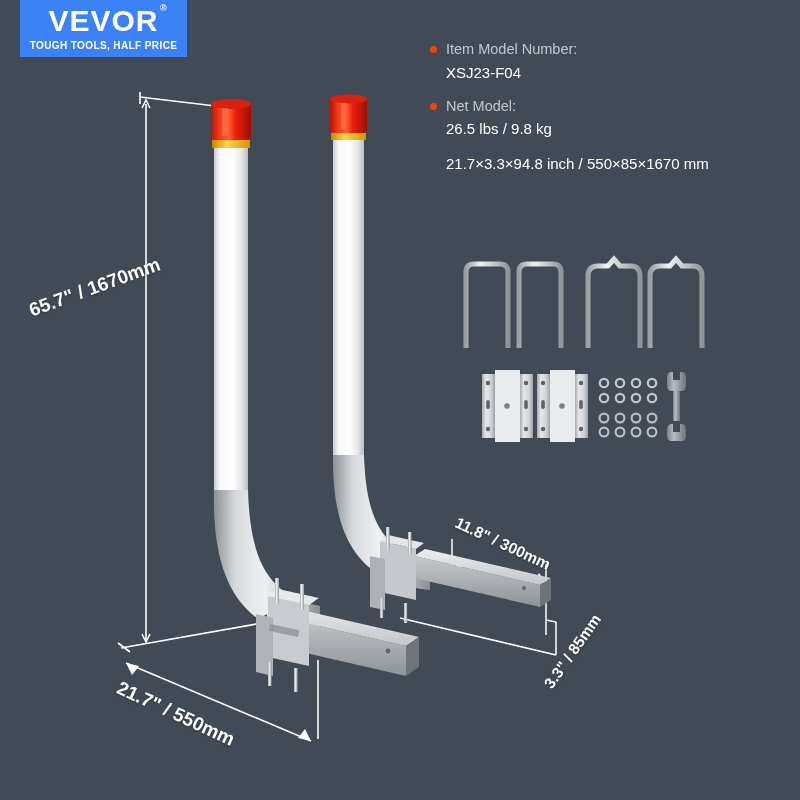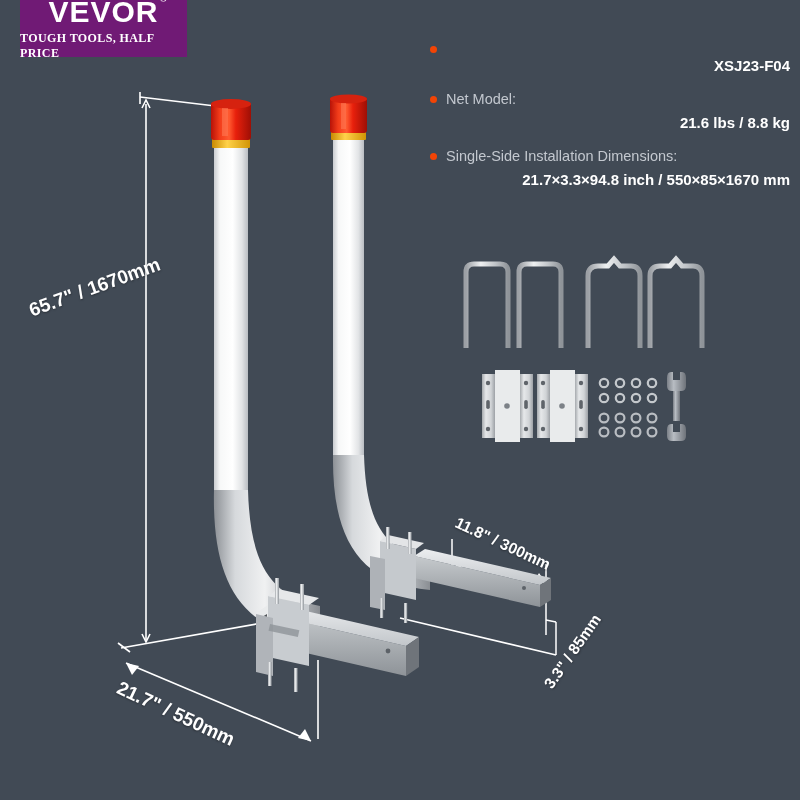--- a/index.html
+++ b/index.html
@@ -7,45 +7,45 @@
     width:800px;height:800px;
     background:#414a55;
     font-family:"Liberation Sans",sans-serif;
     overflow:hidden;position:relative;
   }
   #stage{position:absolute;inset:0;width:800px;height:800px;}
 
   
   .logo{
     position:absolute;left:20px;top:0;width:167px;height:57px;
-    background:#701a75;display:flex;flex-direction:column;
+    background:#3b82f6;display:flex;flex-direction:column;
     align-items:center;justify-content:center;
   }
   .logo-word{
     color:#fff;font-weight:bold;font-size:30px;letter-spacing:1px;
     line-height:1;position:relative;font-family:"Liberation Sans",sans-serif;
   }
   .logo-reg{position:absolute;top:-2px;right:-9px;font-size:9px;font-weight:bold;}
   .logo-tag{
-    color:#fff;font-size:12px;font-weight:bold;letter-spacing:.4px;
-    margin-top:4px;font-family:Liberation Serif, serif;
+    color:#fff;font-size:10px;font-weight:bold;letter-spacing:.4px;
+    margin-top:4px;font-family:Liberation Sans, sans-serif;
   }
 
   
   .specs{position:absolute;left:430px;top:40px;width:360px;}
   .spec-item{margin-bottom:14px;}
   .spec-head{display:flex;align-items:flex-start;}
   .bullet{
     width:7px;height:7px;border-radius:50%;background:#f24405;
     margin-top:6px;margin-right:9px;flex:none;
   }
   .spec-label{color:#c3c8cf;font-size:14.5px;line-height:1.35;}
   .spec-value{
-    color:#ffffff;font-size:15px;font-weight:bold;
-    margin-left:16px;margin-top:3px;line-height:1.35;text-align:right;
+    color:#ffffff;font-size:15px;font-weight:normal;
+    margin-left:16px;margin-top:3px;line-height:1.35;
   }
 
   
   .dim{
     position:absolute;color:#fff;font-weight:bold;
     white-space:nowrap;text-shadow:0 1px 2px rgba(0,0,0,.35);
   }
   #dim-height{left:30px;top:300px;font-size:19px;transform:rotate(-20deg);transform-origin:left center;}
   #dim-width {left:118px;top:676px;font-size:19px;transform:rotate(25deg);transform-origin:left center;}
   #dim-depth {left:456px;top:513px;font-size:15.5px;transform:rotate(25deg);transform-origin:left center;}
@@ -62,35 +62,32 @@
     <div class="logo-word">
       <span>VEVOR</span><span class="logo-reg">®</span>
     </div>
     <div class="logo-tag">TOUGH TOOLS, HALF PRICE</div>
   </div>
 
   <div class="specs">
     <div class="spec-item">
       <div class="spec-head">
         <span class="bullet"></span>
+        <span class="spec-label">Item Model Number:</span>
       </div>
       <div class="spec-value">XSJ23-F04</div>
     </div>
     <div class="spec-item">
       <div class="spec-head">
         <span class="bullet"></span>
         <span class="spec-label">Net Model:</span>
       </div>
-      <div class="spec-value">21.6 lbs / 8.8 kg</div>
+      <div class="spec-value">26.5 lbs / 9.8 kg</div>
     </div>
     <div class="spec-item">
-      <div class="spec-head">
-        <span class="bullet"></span>
-        <span class="spec-label">Single-Side Installation Dimensions:</span>
-      </div>
       <div class="spec-value">21.7×3.3×94.8 inch / 550×85×1670 mm</div>
     </div>
   </div>
 
   <svg width="800" height="800" viewBox="0 0 800 800">
     <defs>
       <linearGradient id="gPole" x1="0" y1="0" x2="1" y2="0">
         <stop offset="0%" stop-color="#c9ccd0"></stop>
         <stop offset="18%" stop-color="#f7f8f8"></stop>
         <stop offset="55%" stop-color="#ffffff"></stop>

